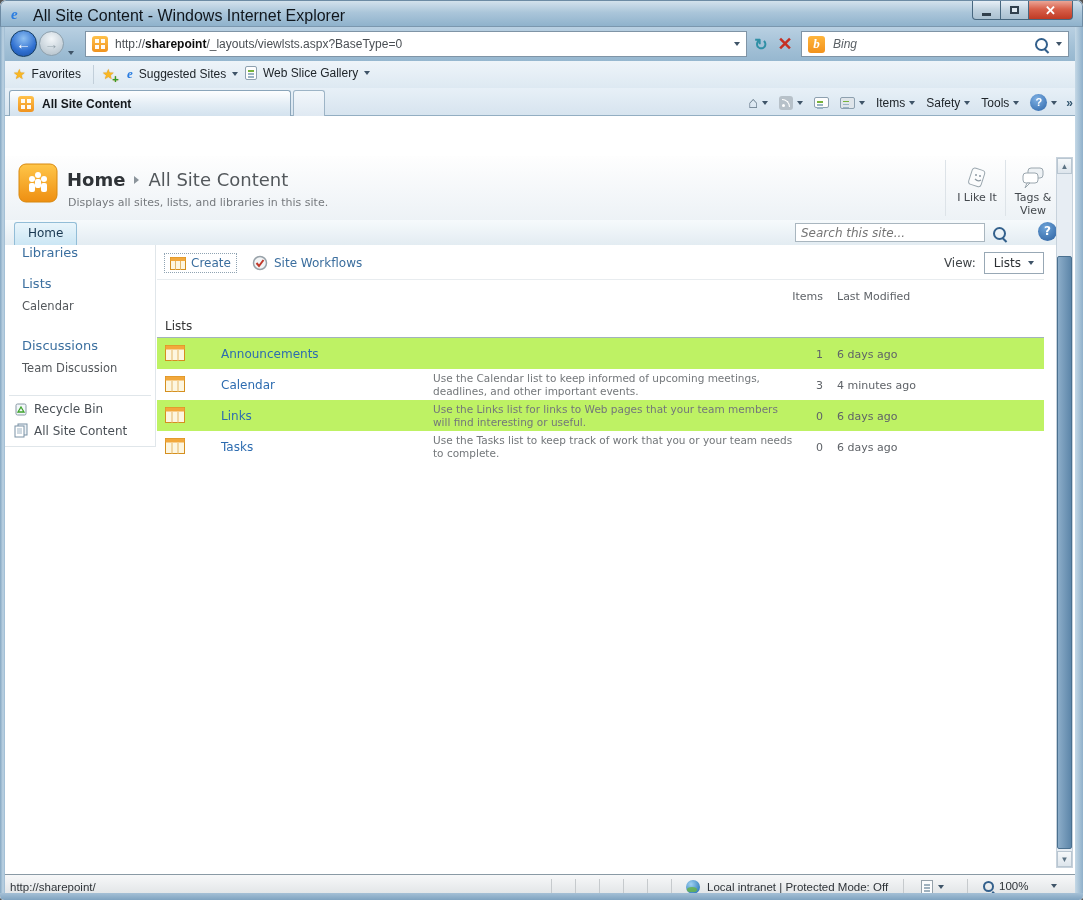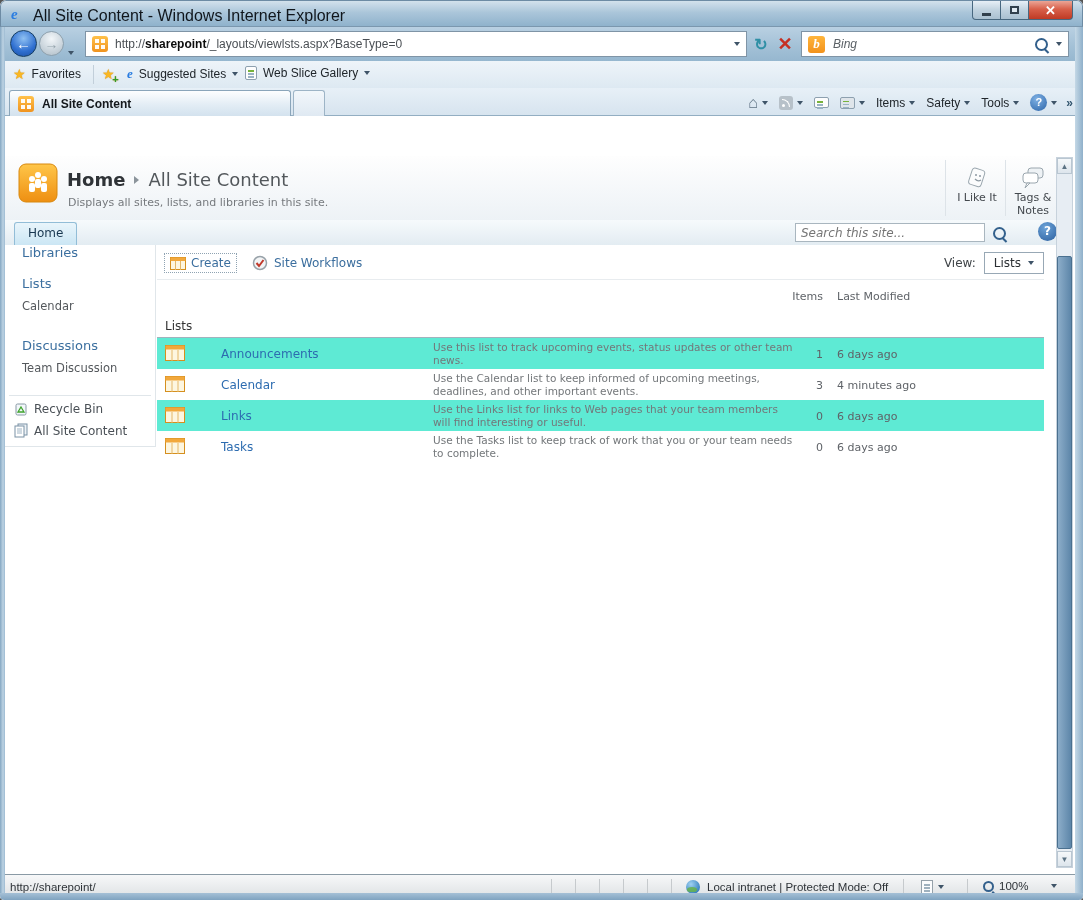--- a/index.html
+++ b/index.html
@@ -155,21 +155,21 @@
     font-size:12px; color:#3b6e9e; }
   .viewarea { position:absolute; right:0; top:2px; display:flex; align-items:center; gap:8px;
     font-size:12px; color:#3f4448; }
   .viewbtn { border:1px solid #98a8b5; background:#fff; padding:3px 9px; display:flex; align-items:center; gap:7px;
     color:#2b2f33; }
   .colhead { position:absolute; top:45px; font-size:11px; color:#5f6368; }
   .group-h { position:absolute; left:8px; top:74px; font-size:12px; color:#333; }
   .group-line { position:absolute; left:0; right:12px; top:92px; border-top:1px solid #a2b2bd; }
   .rows { position:absolute; left:0; right:12px; top:93px; }
   .lrow { position:relative; height:31px; }
-  .lrow.alt { background:#5eead4; }
+  .lrow.alt { background:#bef264; }
   .lrow .name { position:absolute; left:64px; top:9px; font-size:12px; color:#2d6cb0; }
   .lrow .desc { position:absolute; left:276px; top:3px; width:362px; font-size:10.5px; line-height:12.5px; color:#73777a; }
   .lrow .cnt { position:absolute; left:596px; top:10px; width:70px; text-align:right; font-size:11px; color:#5f6368; }
   .lrow .mod { position:absolute; left:680px; top:10px; font-size:11px; color:#5f6368; }
   .listico { position:absolute; left:8px; top:7px; }
 
   
   .vscroll { position:absolute; right:10px; top:157px; width:17px; bottom:32px;
     background:#e7edf3; border:1px solid #c7d2dc; }
   .sbtn { position:absolute; left:0; right:0; height:16px; background:linear-gradient(#f5f8fa,#dde5ec);
@@ -346,21 +346,21 @@
     <div class="hsep" style="left:1000px;"></div>
     <div class="social" style="left:1002px;">
       <div class="ic">
           <svg width="28" height="26" viewBox="0 0 28 26">
         <rect x="9" y="3" width="15" height="10" rx="3" fill="#eef2f5" stroke="#9aa6ae"></rect>
         <rect x="4" y="8" width="15" height="10" rx="3" fill="#fff" stroke="#9aa6ae"></rect>
         <path d="M8 18 l-2 5 5-5z" fill="#fff" stroke="#9aa6ae"></path>
       </svg>
         </div>
       <div>Tags &amp;</div>
-      <div>Notes</div>
+      <div>View</div>
     </div>
   </div>
 
   <div class="sptabs sp">
     <div class="home-tab">Home</div>
     <input class="search-input" placeholder="Search this site..." style="">
     <span class="search-go"><span class="mag"></span></span>
     <div class="sp-help"><span>?</span></div>
   </div>
 
@@ -423,21 +423,20 @@
       <div class="group-line"></div>
 
       <div class="rows">
         <div class="lrow alt">
           <span class="listico"><svg width="20" height="16" viewBox="0 0 20 16">
                 <rect x="0.5" y="0.5" width="19" height="15" fill="#fdf6e0" stroke="#d58f1e"></rect>
                 <rect x="0.5" y="0.5" width="19" height="4" fill="#f2a83c"></rect>
                 <path d="M7 5v11 M13 5v11" stroke="#e4b768"></path>
               </svg></span>
           <span class="name">Announcements</span>
-          <span class="desc">Use this list to track upcoming events, status updates or other team news.</span>
           <span class="cnt">1</span>
           <span class="mod">6 days ago</span>
         </div>
         <div class="lrow">
           <span class="listico"><svg width="20" height="16" viewBox="0 0 20 16">
                 <rect x="0.5" y="0.5" width="19" height="15" fill="#fdf6e0" stroke="#d58f1e"></rect>
                 <rect x="0.5" y="0.5" width="19" height="4" fill="#f2a83c"></rect>
                 <path d="M7 5v11 M13 5v11" stroke="#e4b768"></path>
               </svg></span>
           <span class="name">Calendar</span>

